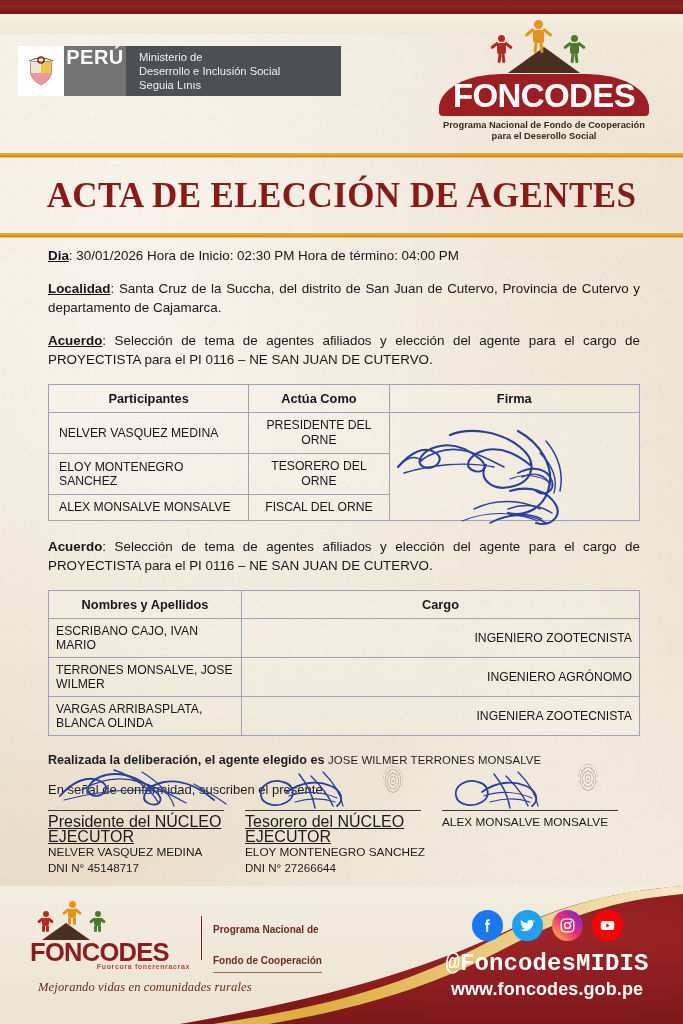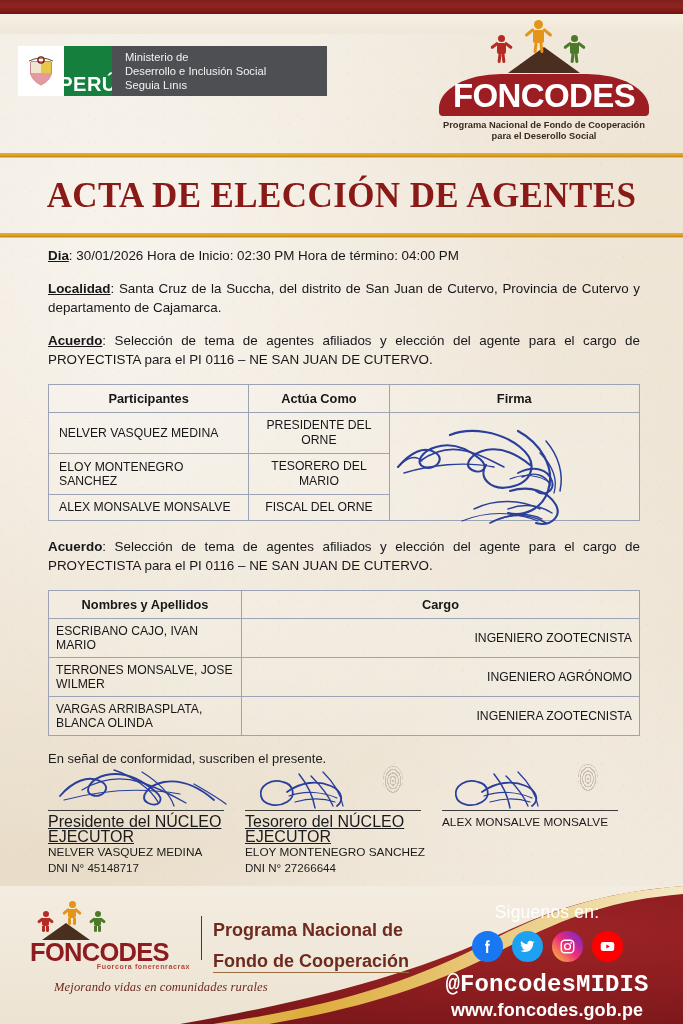--- a/index.html
+++ b/index.html
@@ -60,22 +60,22 @@
   .gob-block {
     position: absolute; left: 18px; top: 12px;
     display: flex; align-items: stretch; height: 50px;
     background: #ffffff;
   }
   .shield-cell {
     width: 46px; display: flex; align-items: center; justify-content: center;
     background: #fff;
   }
   .peru-cell {
-    width: 48px; background: #15803d;
-    display: flex; align-items: flex-end; justify-content: center;
+    width: 62px; background: #737373;
+    display: flex; align-items: flex-start; justify-content: center;
   }
   .peru-cell span {
     color: #fff; font-size: 20px; font-weight: 700; letter-spacing: .5px;
     font-family: "Liberation Sans", sans-serif;
   }
   .min-cell {
     background: #4d4f53; padding: 4px 12px 4px 13px;
     display: flex; flex-direction: column; justify-content: center;
     min-width: 215px;
   }
@@ -268,26 +268,26 @@
   .foot-word-sub {
     color: #b3483c; font-size: 7.1px; letter-spacing: .6px; font-weight: 700;
     text-align: right; margin-top: -2px;
     font-family: "Liberation Sans", sans-serif;
   }
   .foot-div {
     width: 1px; align-self: stretch; background: #8d1b20;
     margin: 4px 11px 0 11px; height: 44px;
   }
   .foot-prog {
-    color: #6d2a1f; font-size: 18px; font-weight: 700; line-height: 16px;
+    color: #6d2a1f; font-size: 10px; font-weight: 700; line-height: 16px;
     font-family: "Liberation Sans", sans-serif;
     border-bottom: 1px solid #9b6a3d; padding-bottom: 3px; margin-top: 7px;
   }
   .foot-tag {
-    position: absolute; left: 54px; top: 94px;
+    position: absolute; left: 38px; top: 94px;
     color: #6d2a1f; font-size: 12.6px;
     font-family: "Liberation Serif", serif; font-style: italic;
     letter-spacing: .1px;
   }
 
   .social {
     position: absolute; right: 26px; top: 16px; width: 220px; text-align: center;
     color: #fff;
   }
   .social-title {
@@ -447,21 +447,21 @@
                   <path d="M72 108 C96 98 124 98 148 108" stroke-width="1.2"></path>
                   <path d="M10 52 C18 44 26 42 32 48" stroke-width="1.3"></path>
                   <path d="M150 40 C162 52 168 66 164 80" stroke-width="1.3"></path>
                 </g>
               </svg>
             </div>
           </td>
         </tr>
         <tr>
           <td class="name">ELOY MONTENEGRO SANCHEZ</td>
-          <td class="role">TESORERO DEL MARIO</td>
+          <td class="role">TESORERO DEL ORNE</td>
         </tr>
         <tr>
           <td class="name">ALEX MONSALVE MONSALVE</td>
           <td class="role">FISCAL DEL ORNE</td>
         </tr>
       </tbody>
     </table>
 
     <div class="para" style="margin-top:16px">
       <span class="lbl">Acuerdo</span><span>: Selección de tema de agentes afiliados y elección del agente para el cargo de PROYECTISTA para el PI 0116 – NE SAN JUAN DE CUTERVO.</span>
@@ -483,20 +483,24 @@
           <td class="c1">TERRONES MONSALVE, JOSE WILMER</td>
           <td class="c2">INGENIERO AGRÓNOMO</td>
         </tr>
         <tr>
           <td class="c1">VARGAS ARRIBASPLATA, BLANCA OLINDA</td>
           <td class="c2">INGENIERA ZOOTECNISTA</td>
         </tr>
       </tbody>
     </table>
 
+    <div class="elected">
+      <b>Realizada la deliberación, el agente elegido es</b>
+      <span class="nm">JOSE WILMER TERRONES MONSALVE</span>
+    </div>
 
     <div class="conform">En señal de conformidad, suscriben el presente.</div>
   </div>
 
   <div class="sigblock">
 
     <div class="sigcol">
       <div class="sig-draw">
         <svg width="190" height="42" viewBox="0 0 190 42" style="position:absolute;left:6px;top:-4px;">
           <g fill="none" stroke="#2a3f9b" stroke-linecap="round" stroke-linejoin="round">
@@ -604,21 +608,20 @@
       <div class="foot-div"></div>
       <div>
         <div class="foot-prog" style="border:none;padding:0;margin-top:10px;">Programa Nacional de</div>
         <div class="foot-prog" style="margin-top:15px;">Fondo de Cooperación</div>
       </div>
     </div>
 
     <div class="foot-tag">Mejorando vidas en comunidades rurales</div>
 
     <div class="social">
-      <div class="social-title">Siguenos en:</div>
       <div class="social-icons">
         <div class="sicon fb">
           <svg width="17" height="17" viewBox="0 0 24 24" fill="#fff" aria-hidden="true">
             <path d="M15.1 8.1h-2.3V6.6c0-.6.4-.8.7-.8h1.5V3.2h-2.1c-2.3 0-2.9 1.7-2.9 2.9v2h-1.4v2.7h1.4V21h3v-10.2h2.1l.2-2.7z"></path>
           </svg>
         </div>
         <div class="sicon tw">
           <svg width="17" height="17" viewBox="0 0 24 24" fill="#fff" aria-hidden="true">
             <path d="M22 5.9c-.7.3-1.5.5-2.3.6.8-.5 1.5-1.3 1.8-2.3-.8.5-1.7.8-2.6 1a4.1 4.1 0 0 0-7 3.7C8.5 8.7 5.3 7 3.1 4.3a4.1 4.1 0 0 0 1.3 5.5c-.7 0-1.3-.2-1.8-.5 0 2 1.4 3.6 3.3 4-.6.2-1.2.2-1.8.1.5 1.6 2 2.8 3.8 2.8A8.2 8.2 0 0 1 2 17.9a11.6 11.6 0 0 0 6.3 1.8c7.5 0 11.6-6.3 11.6-11.7v-.5c.8-.6 1.5-1.3 2.1-2.1z"></path>
           </svg>

